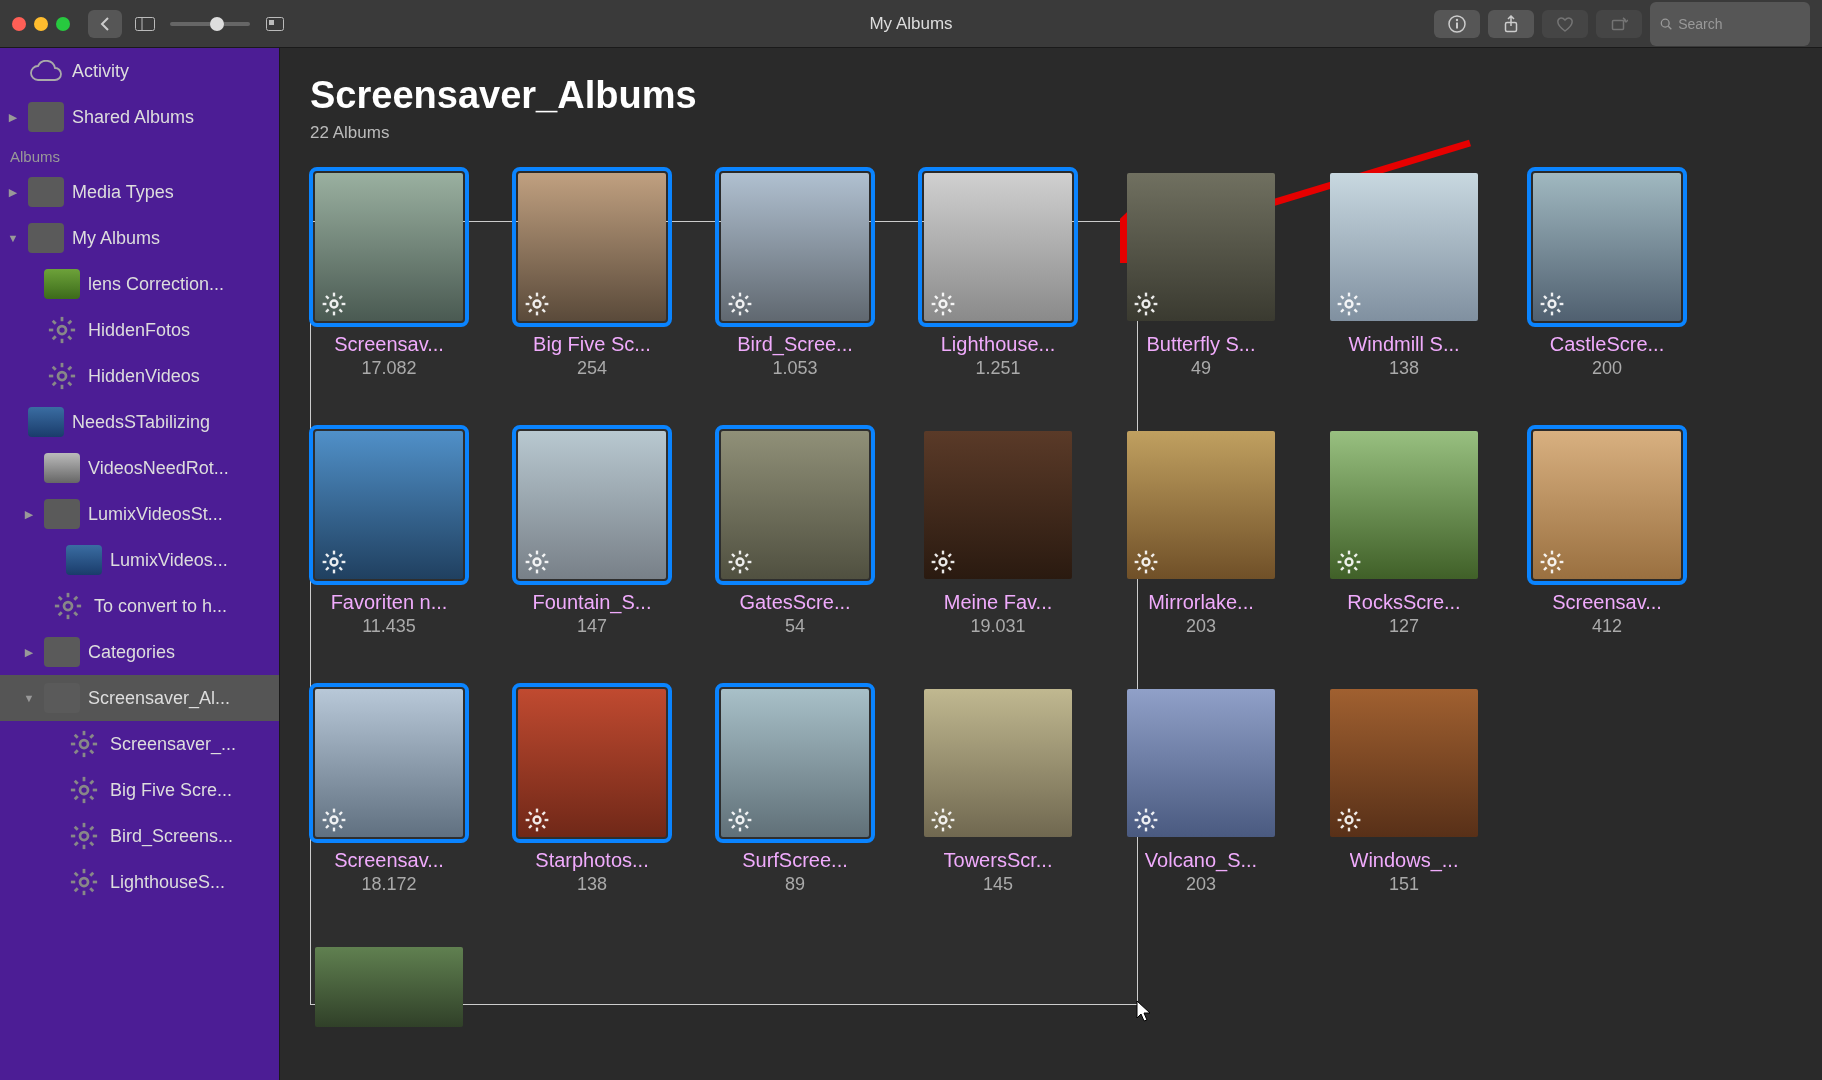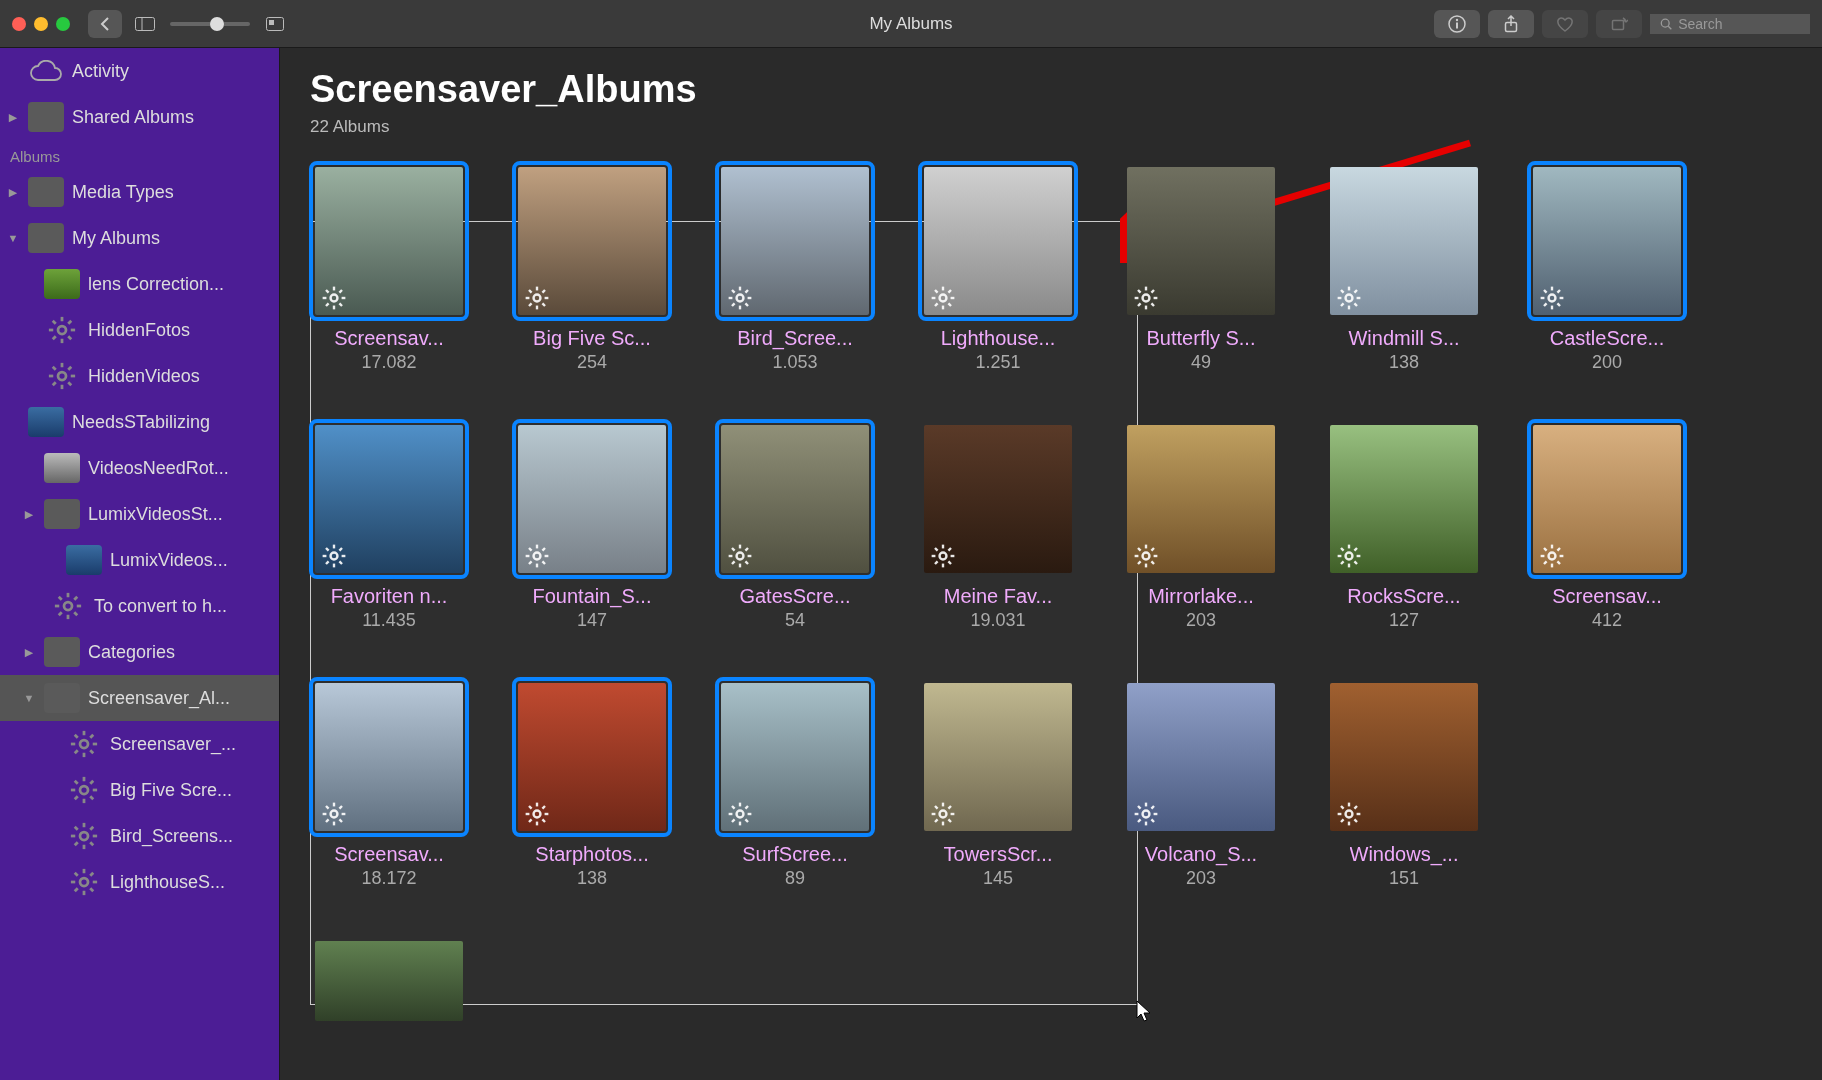--- a/index.html
+++ b/index.html
@@ -59,22 +59,22 @@
   margin-left: auto; display: flex; gap: 8px; align-items: center;
 }
 .rt-btn {
   width: 46px; height: 28px;
   background: #565656; border-radius: 6px;
   display: flex; align-items: center; justify-content: center;
   color: #ccc;
 }
 .rt-btn.disabled { opacity: 0.4; }
 .search-field {
-  height: 20px; width: 160px;
-  background: #565656; border-radius: 0;
+  height: 44px; width: 160px;
+  background: #565656; border-radius: 6px;
   display: flex; align-items: center; padding: 0 10px;
   color: #999; gap: 6px;
 }
 .search-field input {
   background: transparent; border: none; outline: none;
   color: #ddd; font-size: 14px; width: 100%;
 }
 .search-field input::placeholder { color: #999; }
 
 .body { display: flex; flex: 1; overflow: hidden; }
@@ -124,21 +124,21 @@
 .thumb-mix { background: linear-gradient(#bbb,#666); }
 
 .main {
   flex: 1;
   overflow: auto;
   padding: 10px 30px 30px 30px;
   position: relative;
 }
 .page-title {
   font-size: 38px; font-weight: 700; color: #fff;
-  margin-top: 10px;
+  margin-top: 16px;
 }
 .subtitle { color: #bbb; font-size: 17px; margin-top: 6px; margin-bottom: 30px; }
 
 .grid {
   display: grid;
   grid-template-columns: repeat(7, 158px);
   column-gap: 45px;
   row-gap: 52px;
 }
 .album {

